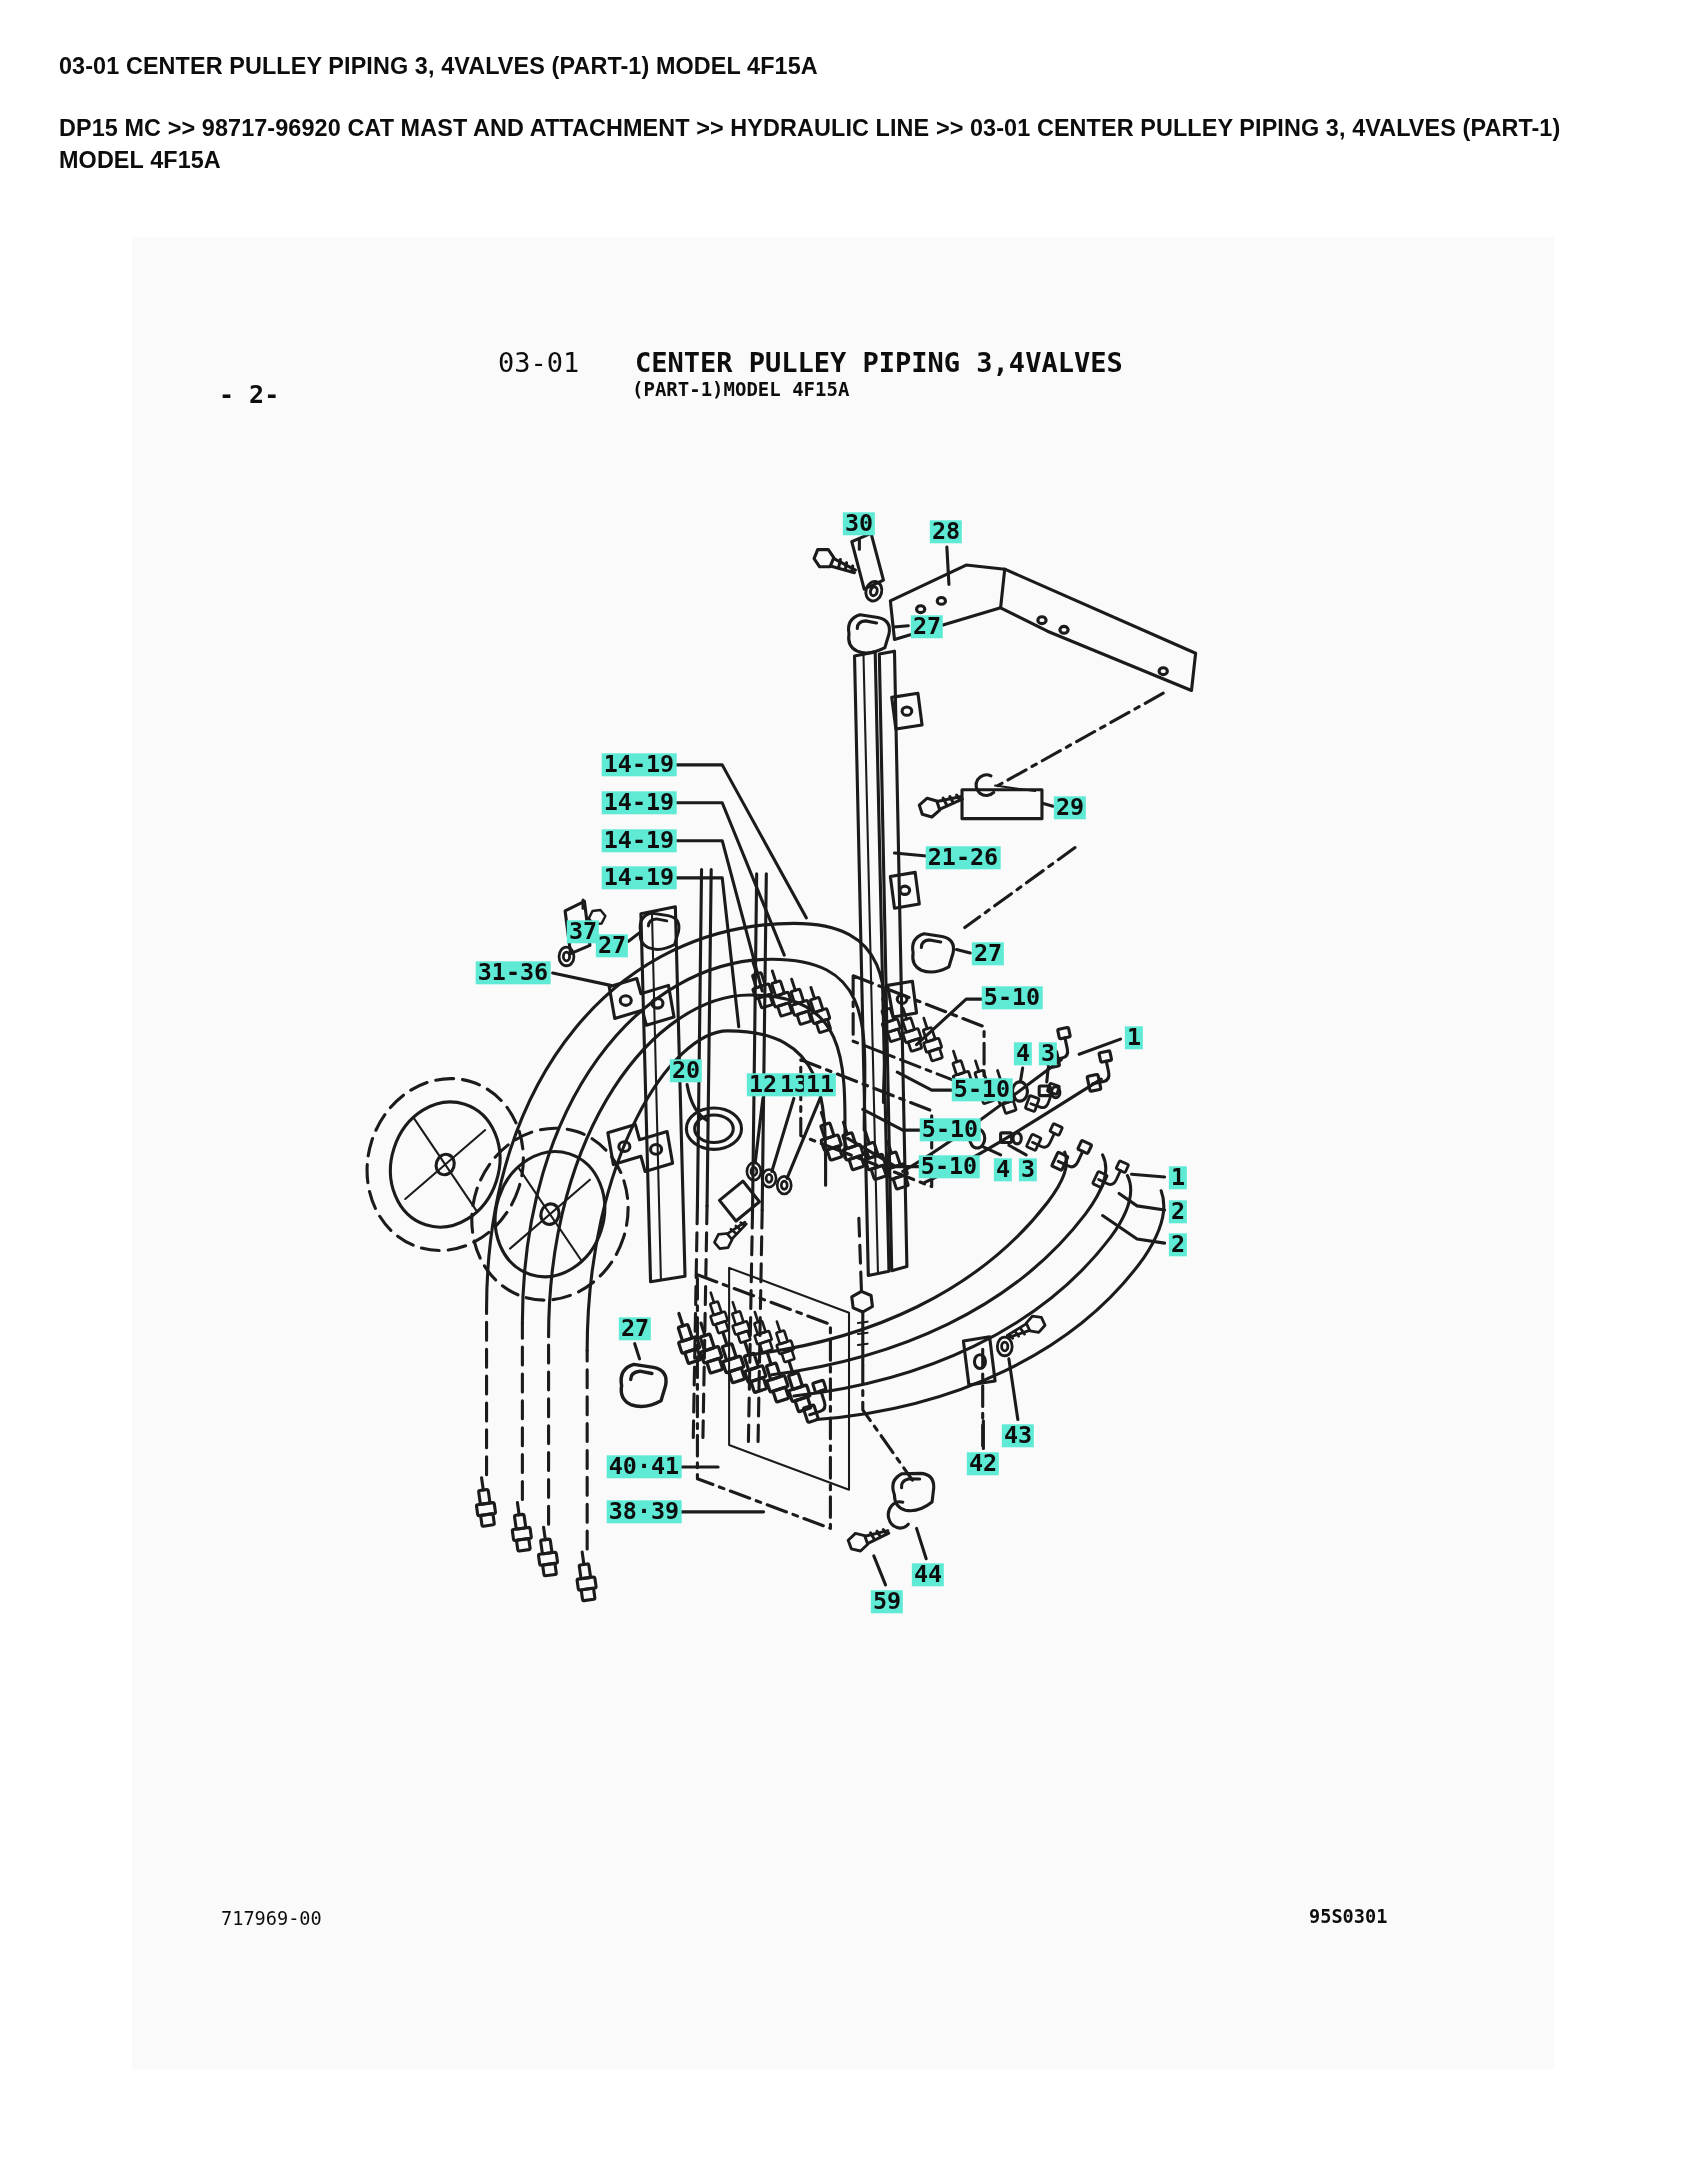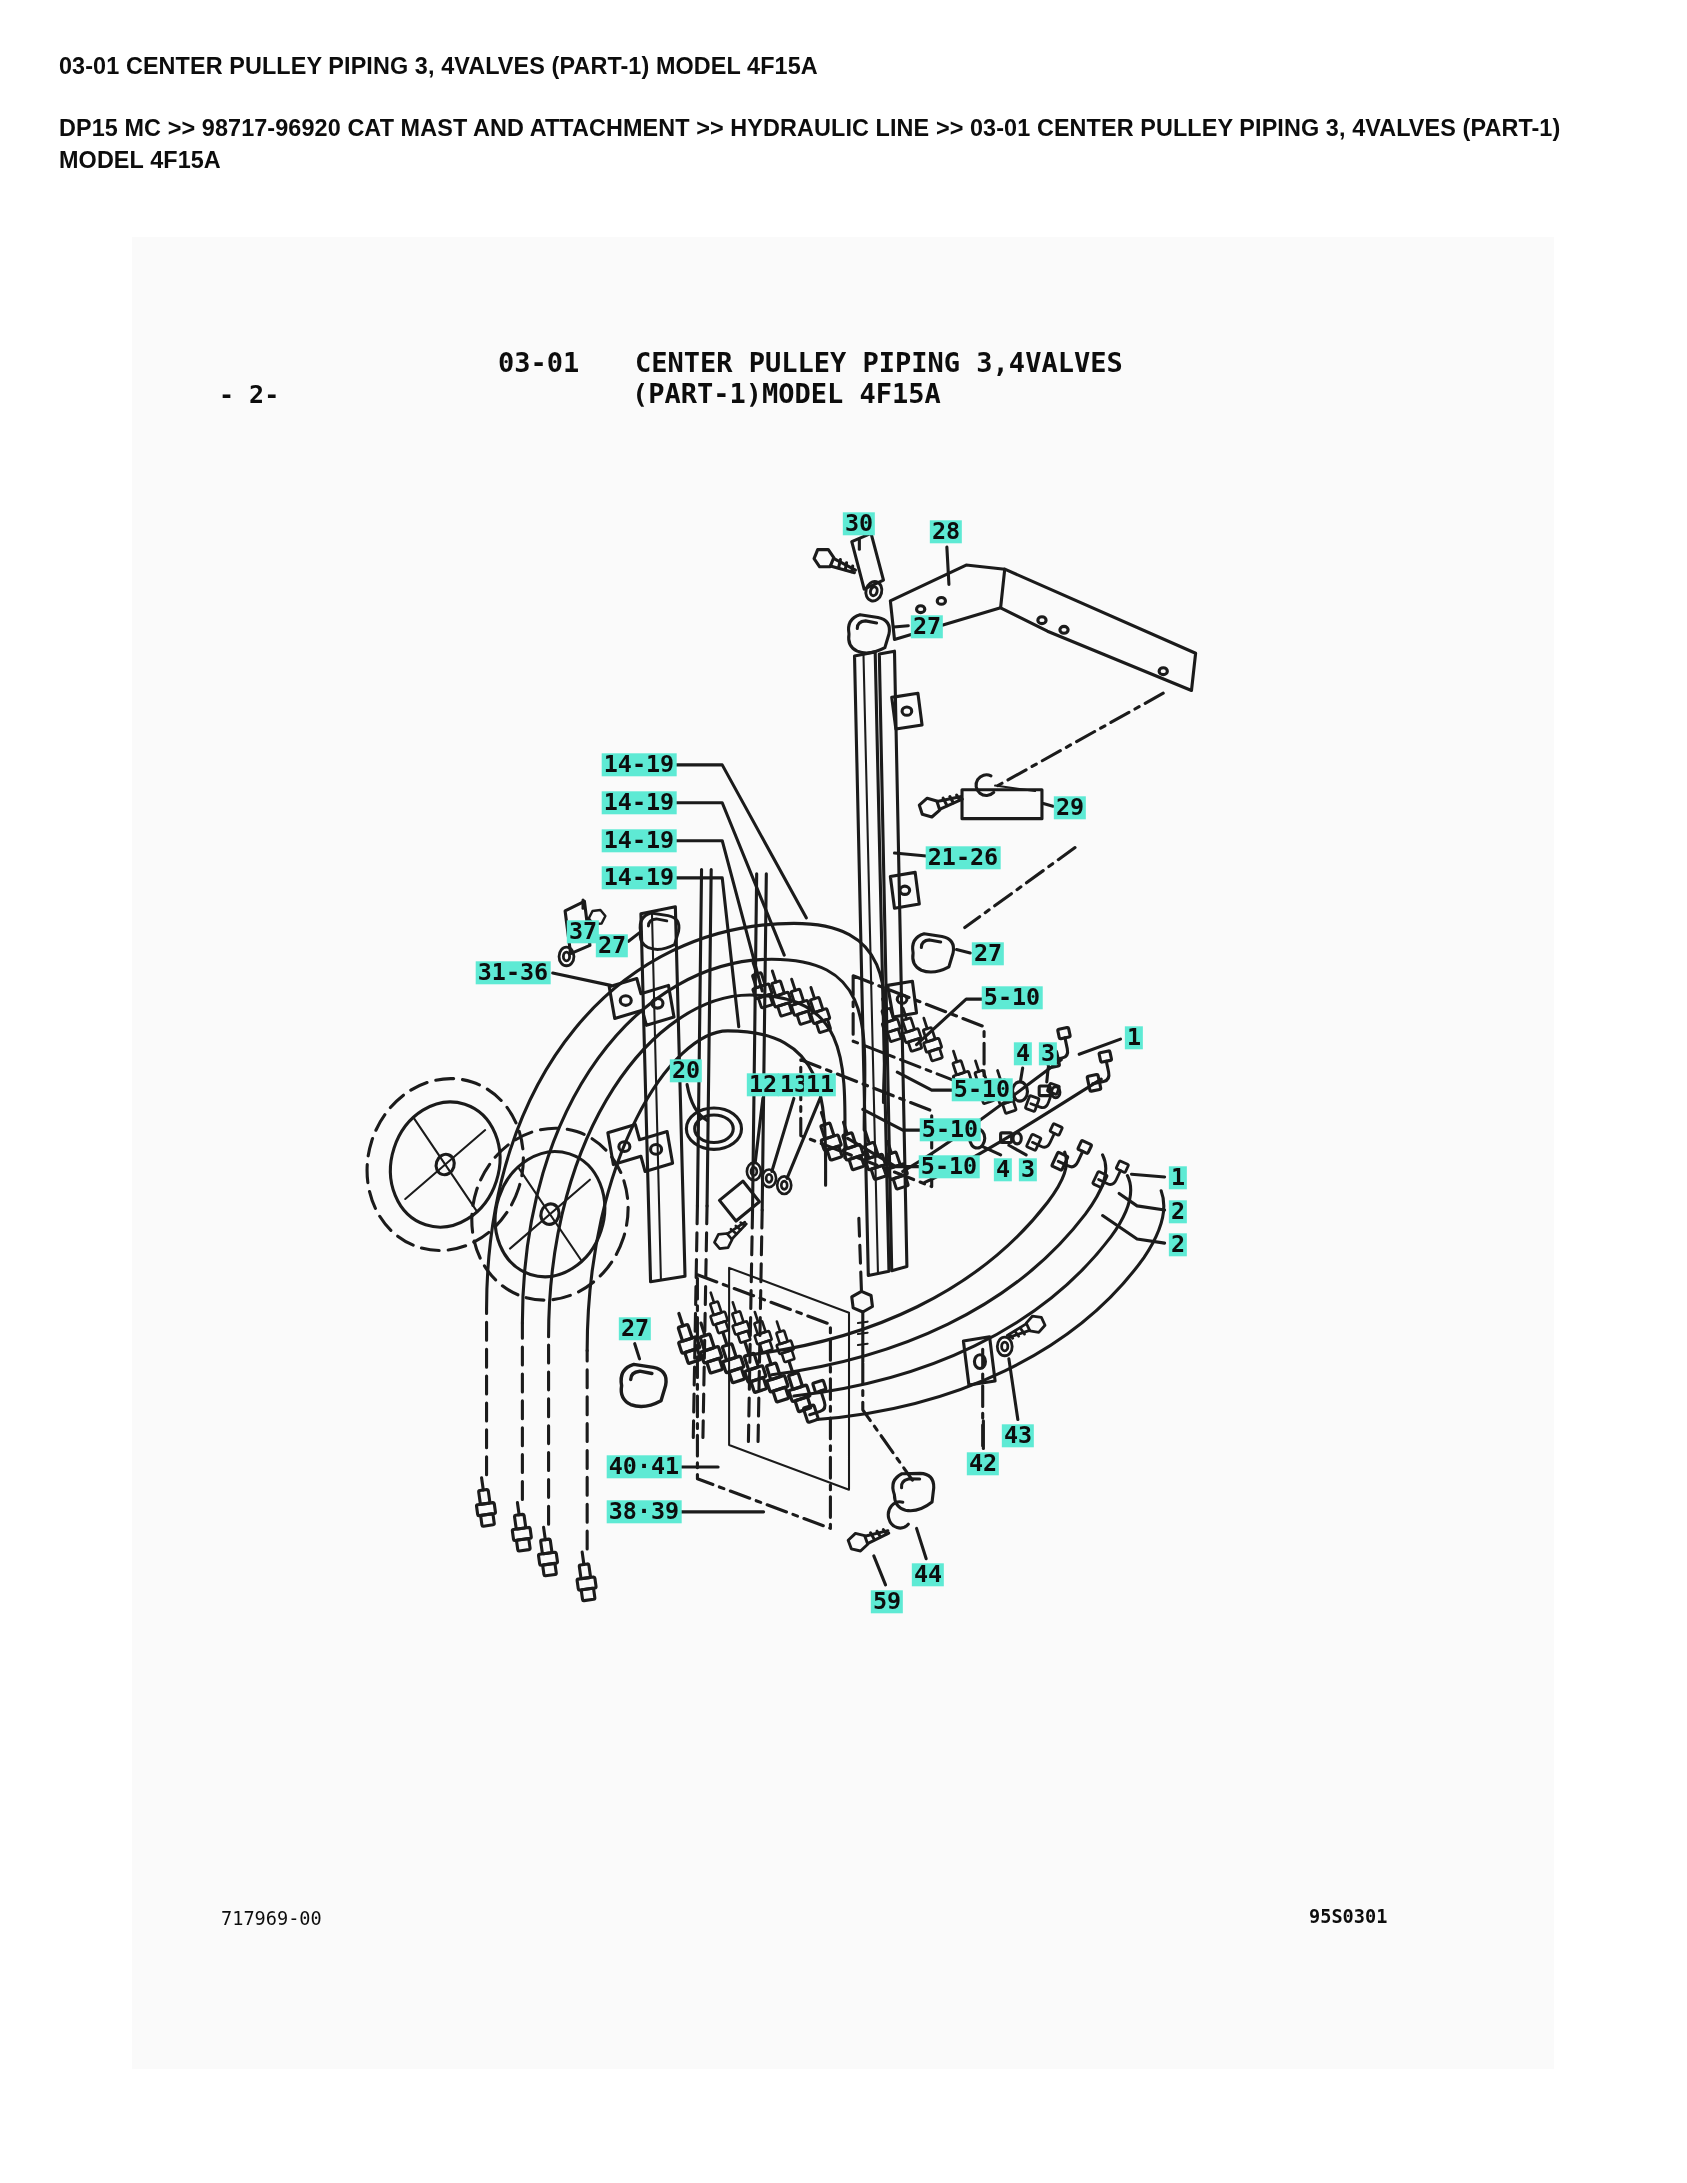--- a/index.html
+++ b/index.html
@@ -6,23 +6,23 @@
   body{
     width:1687px;height:2183px;position:relative;background:#ffffff;
     font-family:"Liberation Sans",sans-serif;color:#0d0d0d;overflow:hidden;
   }
   .hdr{position:absolute;left:59px;top:50px;width:1585px;
        font-size:23.4px;font-weight:700;letter-spacing:0.1px;line-height:32px;}
   .crumb{position:absolute;left:59px;top:112px;width:1585px;
        font-size:23.4px;font-weight:700;letter-spacing:0.1px;line-height:32px;}
   .panel{position:absolute;left:132px;top:237px;width:1422px;height:1832px;background:#fafafa;}
   .mono{font-family:"DejaVu Sans Mono","Liberation Mono",monospace;}
-  .capsec{position:absolute;left:498px;top:347px;font-size:27px;font-weight:700;}
+  .capsec{position:absolute;left:498px;top:347px;font-size:27px;font-weight:400;}
   .capl1{position:absolute;left:635px;top:347px;font-size:27px;font-weight:700;}
-  .capl2{position:absolute;left:632px;top:378px;font-size:27px;font-weight:700;}
+  .capl2{position:absolute;left:632px;top:378px;font-size:19px;font-weight:700;}
   .sheet{position:absolute;left:219px;top:380px;font-size:25px;font-weight:700;}
   .docno{position:absolute;left:221px;top:1908px;font-size:18.6px;font-weight:400;}
   .figcode{position:absolute;left:1309px;top:1906px;font-size:18.6px;font-weight:700;}
   .co{position:absolute;transform:translate(-50%,-50%);font-size:23.4px;font-weight:700;
       font-family:"DejaVu Sans Mono","Liberation Mono",monospace;background:#5eead4;
       padding:0 2.1px;white-space:nowrap;line-height:1;}
   svg.art{position:absolute;left:0;top:0;pointer-events:none;}
   .art path,.art ellipse,.art rect,.art line{
       stroke:#1b1b1b;stroke-width:4.5;fill:none;stroke-linecap:round;stroke-linejoin:round;}
   .art .dd{stroke-dasharray:30 10 7 10;}

